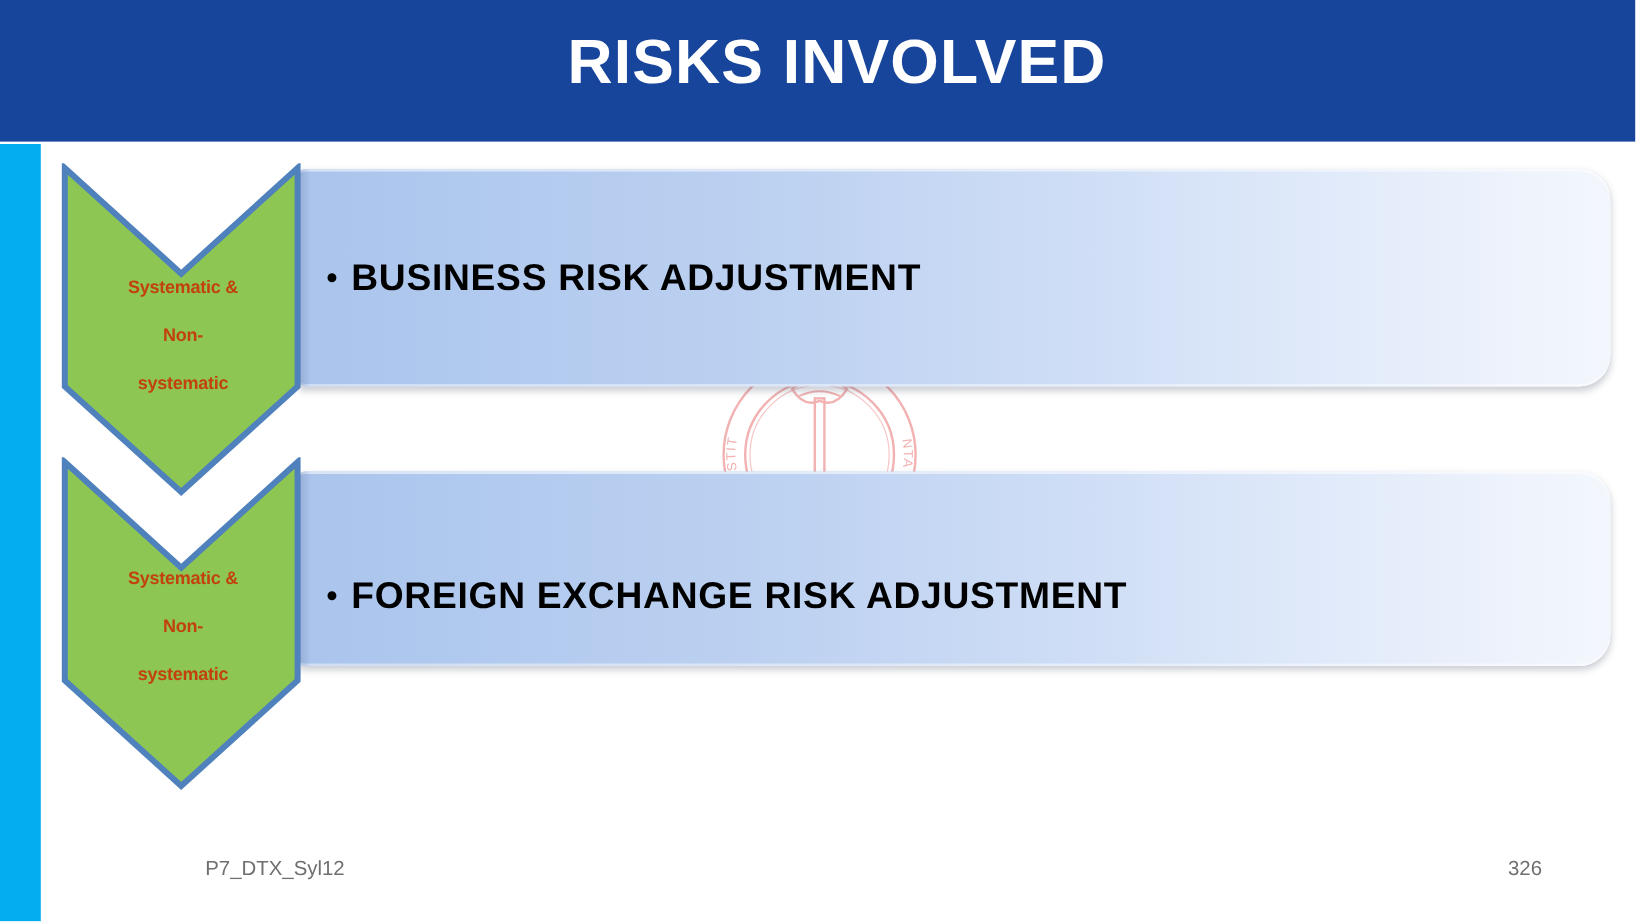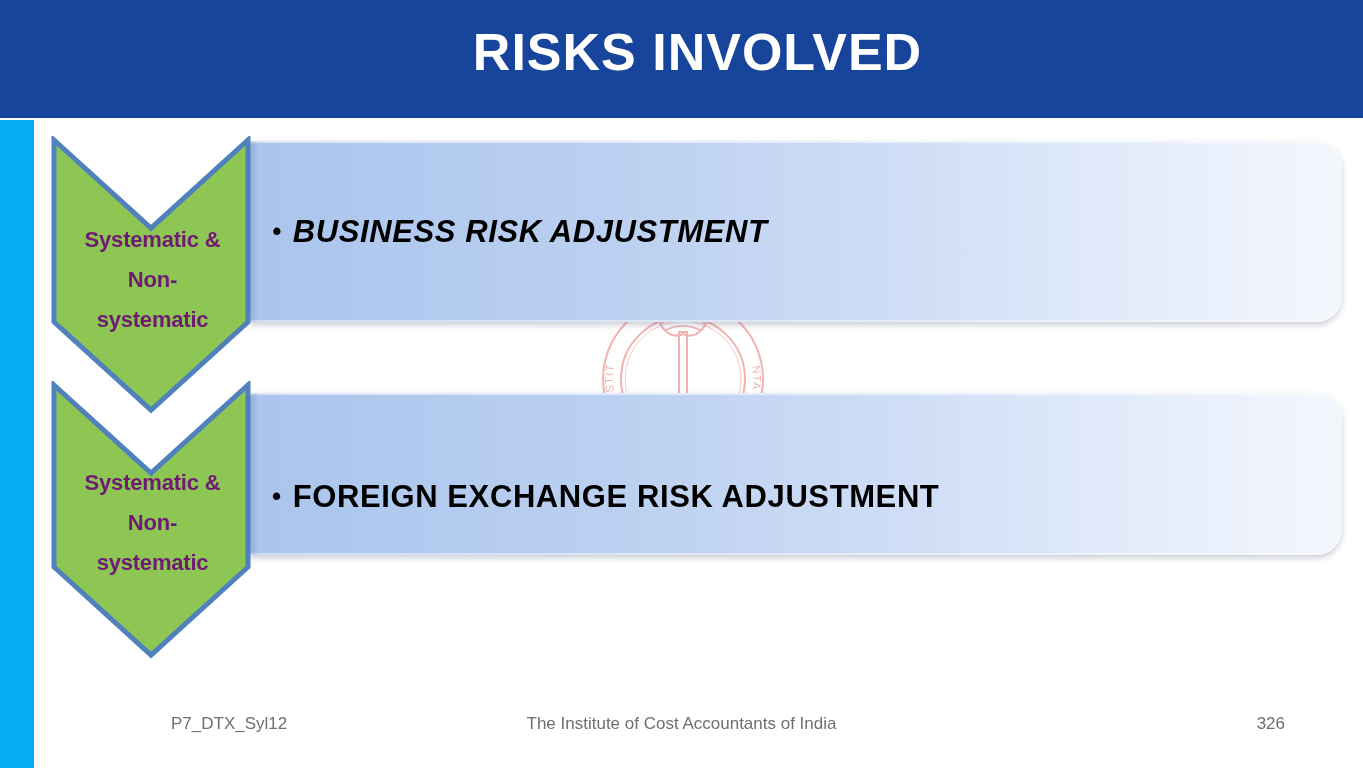--- a/index.html
+++ b/index.html
@@ -71,24 +71,24 @@
   .row-group { position: absolute; }
 
   .chevron-shape {
     position: absolute;
     z-index: 3;
   }
   .chevron-label {
     position: absolute;
     z-index: 4;
     text-align: center;
-    color: #701a75;
+    color: #c2410c;
     font-family: "Liberation Sans", sans-serif;
     font-weight: bold;
-    font-size: 22px;
+    font-size: 15px;
     line-height: 40px;
     letter-spacing: -0.2px;
   }
 
   .content-bar {
     position: absolute;
     z-index: 2;
     border-radius: 6px 26px 26px 6px;
     background:
       linear-gradient(to right,
@@ -184,21 +184,21 @@
       <textPath href="#sealArcR" startOffset="0">NTANTS O</textPath>
     </text>
     <rect x="79" y="36" width="8" height="100" fill="none" stroke="#f2aeae" stroke-width="2"></rect>
     <path d="M 60 28 Q 83 12 106 28 Q 96 44 83 38 Q 70 44 60 28 Z" fill="none" stroke="#f2aeae" stroke-width="2"></path>
     <path d="M 66 34 Q 83 26 100 34" fill="none" stroke="#f2aeae" stroke-width="1.6"></path>
   </svg>
 
   <div class="row-group">
 
     <div class="content-bar" style="left:248px; top:141px; width:1094px; height:181px;"></div>
-    <div class="bar-text" style="left:272px; top:212px;font-style:italic;">
+    <div class="bar-text" style="left:272px; top:212px;">
       <span class="bar-bullet">•</span><span class="bar-label">BUSINESS RISK ADJUSTMENT</span>
     </div>
 
     <svg class="chevron-shape" style="left:50px; top:136px; width:205px; height:278px;" viewBox="0 0 205 278">
       <polygon points="4,4 101,92 198,4 198,186 101,274 4,186" fill="#8dc653" stroke="#4f81bd" stroke-width="5" stroke-linejoin="miter"></polygon>
     </svg>
     <div class="chevron-label" style="left:50px; top:220px; width:205px;">
       <div>Systematic &amp;</div>
       <div>Non-</div>
       <div>systematic</div>
@@ -217,17 +217,16 @@
     </svg>
     <div class="chevron-label" style="left:50px; top:463px; width:205px;">
       <div>Systematic &amp;</div>
       <div>Non-</div>
       <div>systematic</div>
     </div>
   </div>
 
   <div id="footer">
     <div id="footer-left">P7_DTX_Syl12</div>
-    <div id="footer-center">The Institute of Cost Accountants of India</div>
     <div id="footer-right">326</div>
   </div>
 
 </div>
 
 </body></html>

